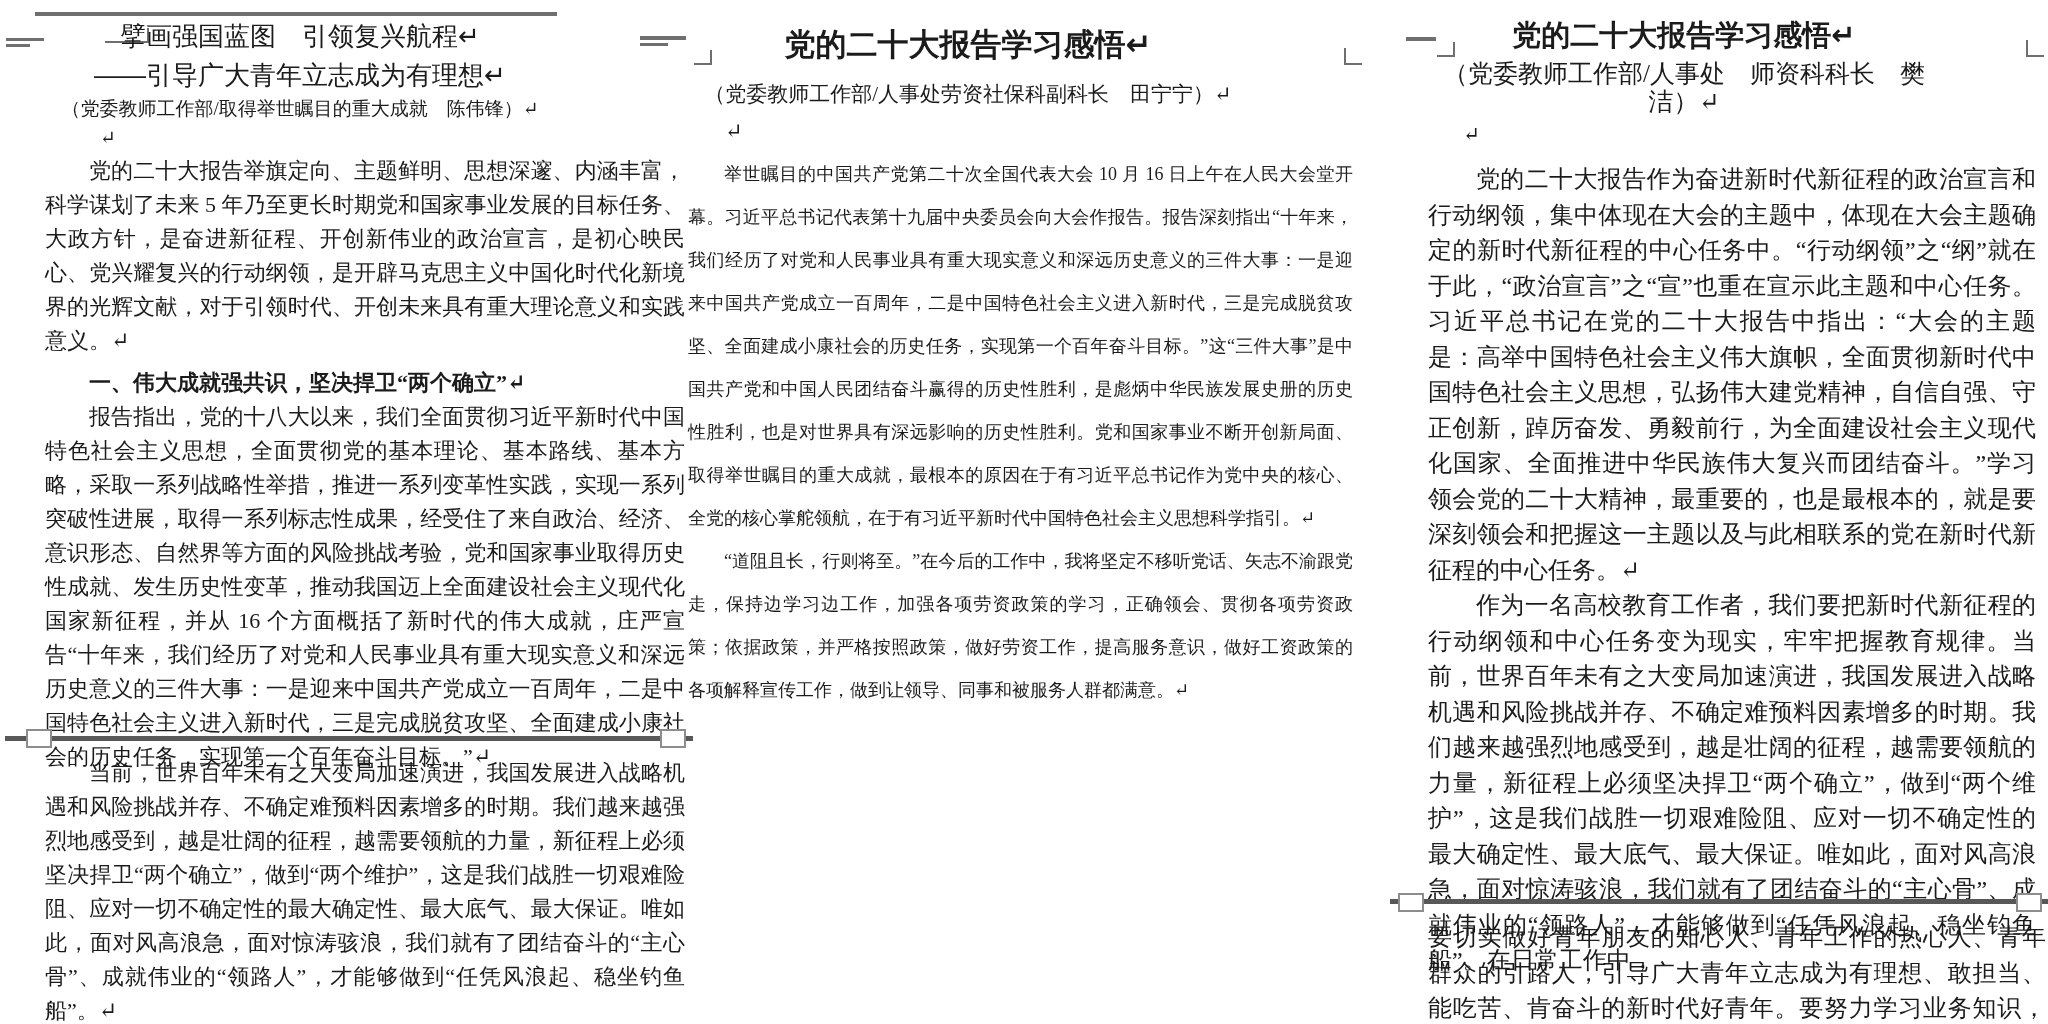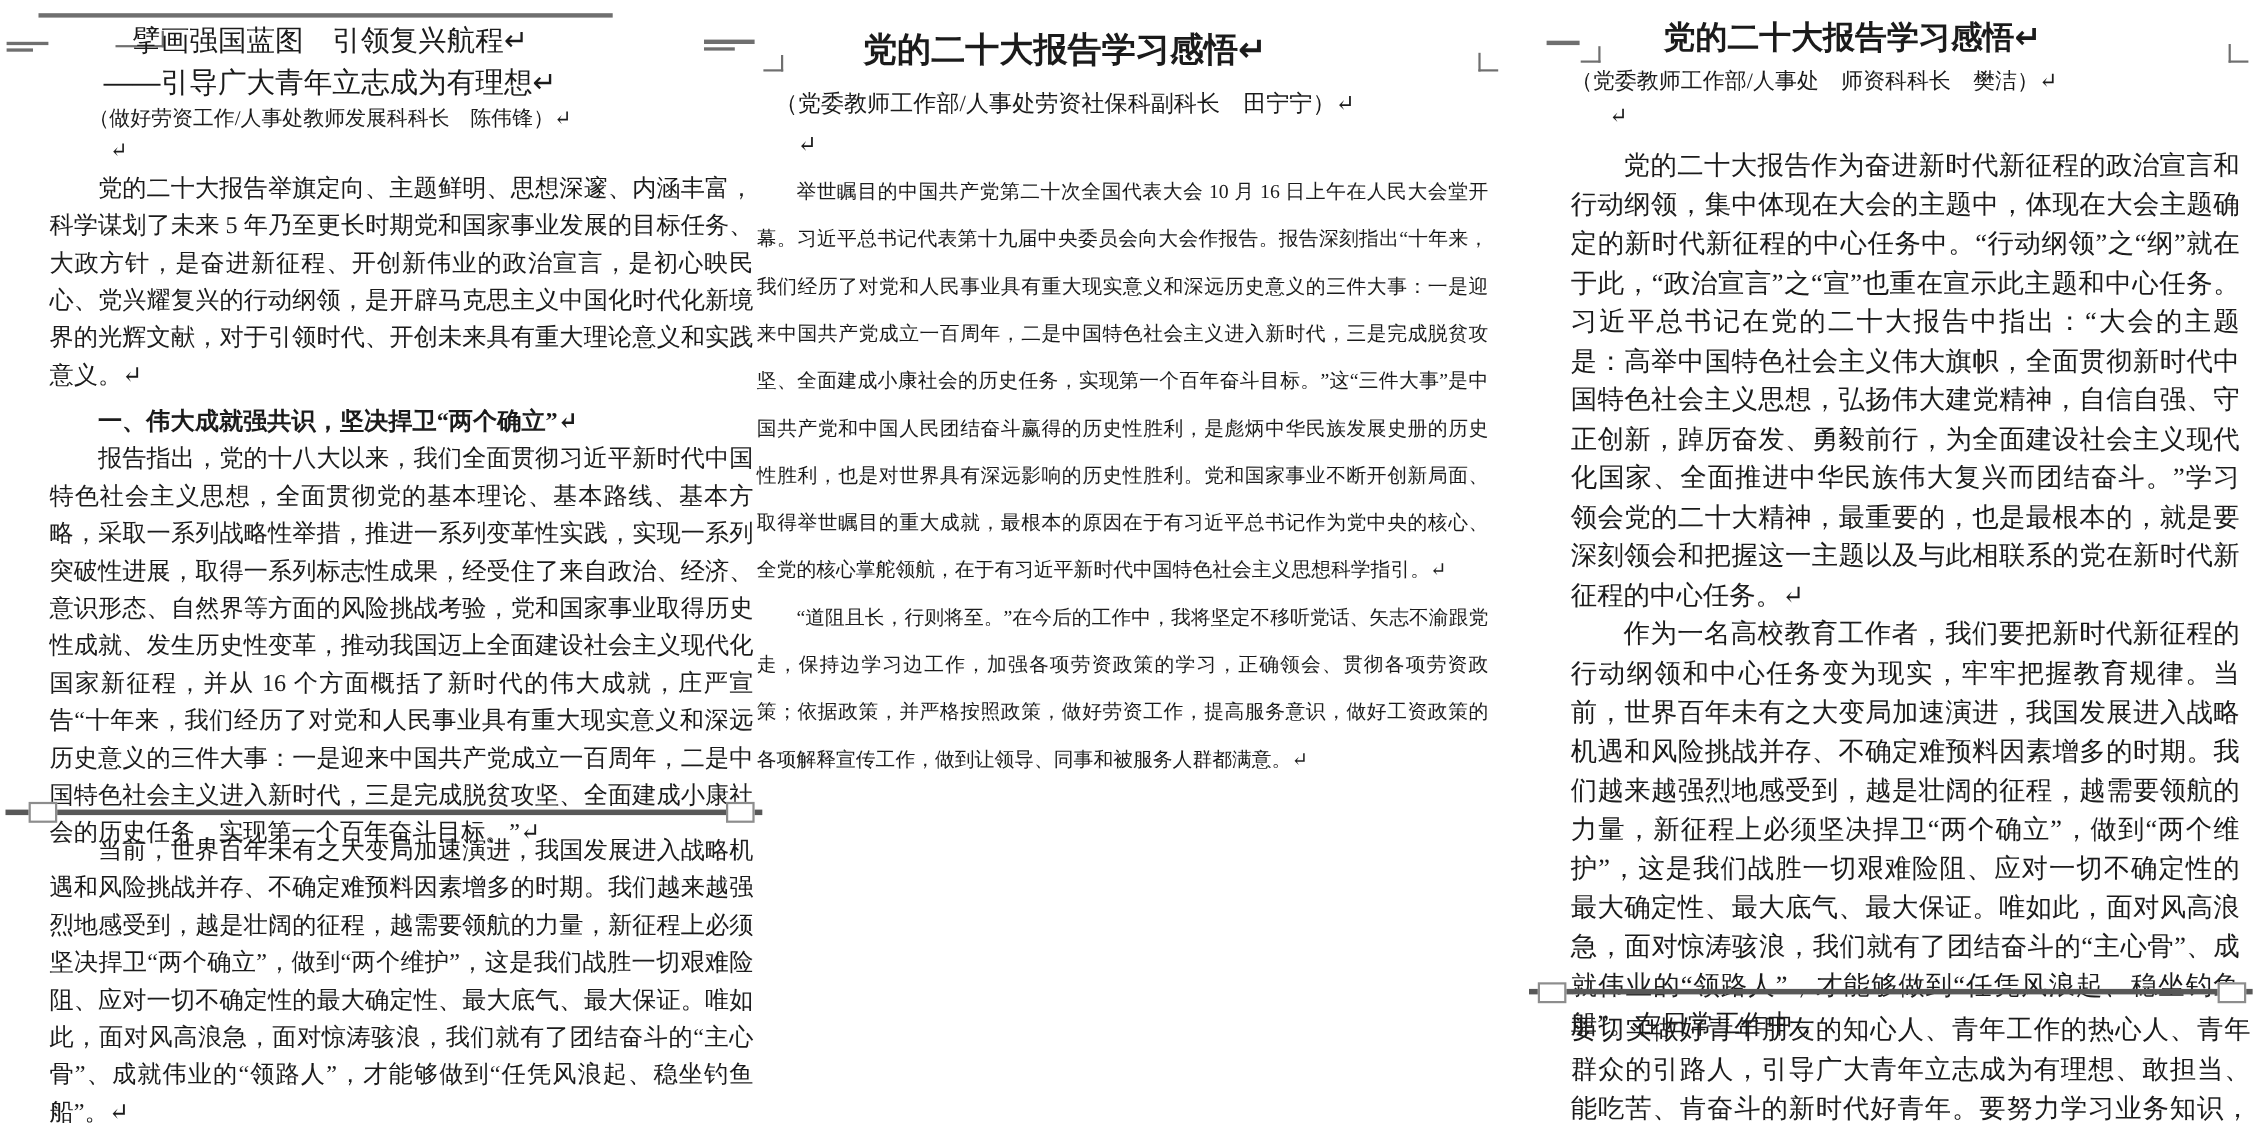--- a/index.html
+++ b/index.html
@@ -33,21 +33,21 @@
   .d2 .by{font-size:21px;line-height:30px;text-align:center;margin-top:14px}
   .d2 .empty-line{height:44px;padding-left:37px;font-size:21px;line-height:44px}
   .d2 .bodytxt{font-size:18px;line-height:43px}
   .d2 .p2{margin-top:0}
 
   
   .d3{left:1428px;top:16px;width:608px}
   .d3 .head-box{width:512px;margin:0 auto 0 0}
   .d3 .t{font-family:"Liberation Sans","DejaVu Sans",sans-serif;font-weight:bold;
          font-size:29px;line-height:38px;text-align:center}
-  .d3 .by{font-size:20px;line-height:28px;text-align:left;margin-top:6px}
+  .d3 .by{font-size:25px;line-height:28px;text-align:center;margin-top:6px}
   .d3 .empty-line{height:36px;padding-left:35px;font-size:20px;line-height:36px}
   .d3 .bodytxt{font-size:24px;line-height:35.5px}
   .d3 .p1{margin-top:10px}
   .d3c{left:1428px;top:914px;width:618px;font-size:24px;line-height:35.5px;padding-top:6px}
 
   
   .topline{left:35px;top:12px;width:522px;height:4px;background:#6f6f6f}
   .dash{background:#6f6f6f}
   .corner-lb{width:42px;height:13px;border-right:2px solid #6f6f6f;border-bottom:2px solid #6f6f6f}
   .corner-rb{width:16px;height:15px;border-left:2px solid #6f6f6f;border-bottom:2px solid #6f6f6f}
@@ -68,21 +68,21 @@
 <div class="abs corner-rb" style="left:1344px;top:48px"></div>
 
 <div class="abs dash" style="left:1406px;top:37px;width:30px;height:4px"></div>
 <div class="abs corner-lb" style="left:1437px;top:42px;width:16px"></div>
 <div class="abs corner-rb" style="left:2026px;top:40px"></div>
 
 <section class="abs doc d1">
   <div class="head-box">
     <p class="t">擘画强国蓝图　引领复兴航程↵</p>
     <p class="t">——引导广大青年立志成为有理想↵</p>
-    <p class="by">（做好劳资工作/人事处教师发展科科长　陈伟锋）↵</p>
+    <p class="by">（党委教师工作部/取得举世瞩目的重大成就　陈伟锋）↵</p>
   </div>
   <div class="empty-line">↵</div>
   <div class="bodytxt">
     <p class="indent">党的二十大报告举旗定向、主题鲜明、思想深邃、内涵丰富，科学谋划了未来 5 年乃至更长时期党和国家事业发展的目标任务、大政方针，是奋进新征程、开创新伟业的政治宣言，是初心映民心、党兴耀复兴的行动纲领，是开辟马克思主义中国化时代化新境界的光辉文献，对于引领时代、开创未来具有重大理论意义和实践意义。↵</p>
     <p class="indent bold h1">一、伟大成就强共识，坚决捍卫“两个确立”↵</p>
     <p class="indent">报告指出，党的十八大以来，我们全面贯彻习近平新时代中国特色社会主义思想，全面贯彻党的基本理论、基本路线、基本方略，采取一系列战略性举措，推进一系列变革性实践，实现一系列突破性进展，取得一系列标志性成果，经受住了来自政治、经济、意识形态、自然界等方面的风险挑战考验，党和国家事业取得历史性成就、发生历史性变革，推动我国迈上全面建设社会主义现代化国家新征程，并从 16 个方面概括了新时代的伟大成就，庄严宣告“十年来，我们经历了对党和人民事业具有重大现实意义和深远历史意义的三件大事：一是迎来中国共产党成立一百周年，二是中国特色社会主义进入新时代，三是完成脱贫攻坚、全面建成小康社会的历史任务，实现第一个百年奋斗目标。”↵</p>
   </div>
 </section>
 
 <div class="abs pbar" style="left:5px;top:736px;width:688px"></div>

